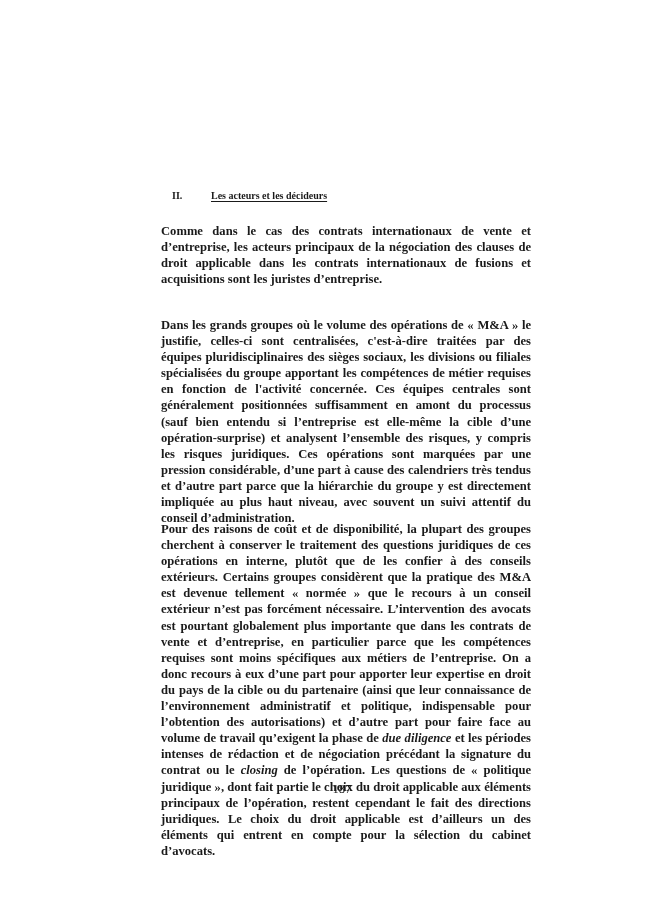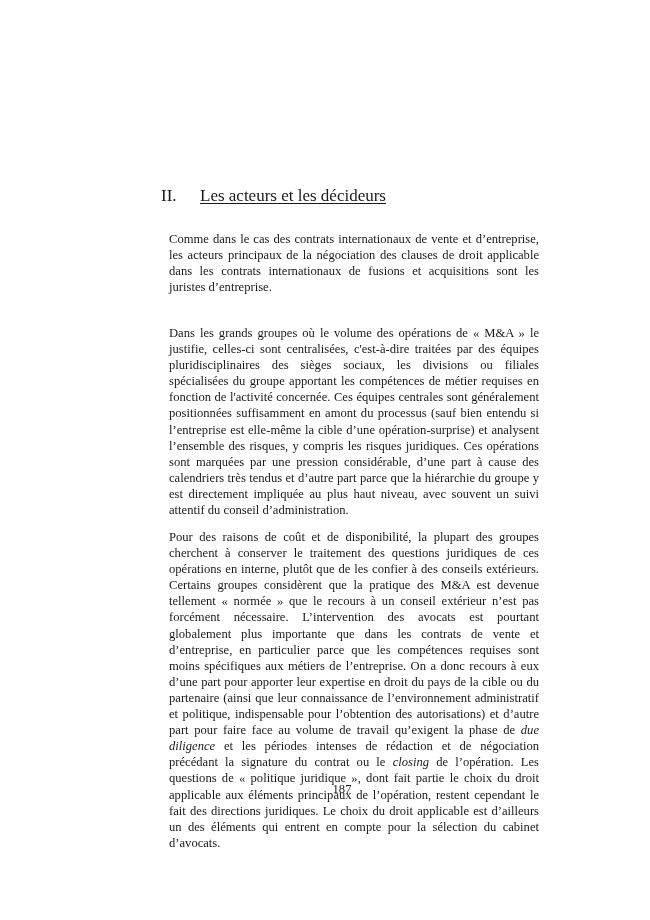--- a/index.html
+++ b/index.html
@@ -1,22 +1,22 @@
 <!DOCTYPE html>
 <html><head>
 <meta charset="utf-8">
 <style>
   html, body { margin: 0; padding: 0; background: #ffffff; }
   body { width: 650px; height: 920px; position: relative; overflow: hidden;
          font-family: "Liberation Serif", "DejaVu Serif", serif; color: #1a1a1a; }
   .page { position: absolute; left: 157px; top: 0; width: 370px; }
-  .heading { position: absolute; top: 186px; left: 4px; width: 370px; font-weight: normal; font-size: 17px; line-height: 20px; white-space: nowrap; }
+  .heading { position: absolute; top: 186px; left: 15px; width: 370px; font-weight: bold; font-size: 10px; line-height: 20px; white-space: nowrap; }
   .heading .num { display: inline-block; width: 39px; }
   .heading .title { text-decoration: underline; text-underline-offset: 2px; }
-  .para { position: absolute; left: 0; width: 370px; font-size: 12.6px; line-height: 16.1px; text-align: justify; margin: 12px; }
+  .para { position: absolute; left: 0; width: 370px; font-size: 12.6px; line-height: 16.1px; text-align: justify; margin: 4px; font-weight: bold; }
   .p1 { top: 219px; }
   .p2 { top: 313px; }
   .p3 { top: 517px; }
   .para em { font-style: italic; }
   .pagenum { position: absolute; top: 782px; left: 0; width: 370px; text-align: center; font-size: 12.6px; }
 </style>
 </head>
 <body>
 
 <div class="page">

